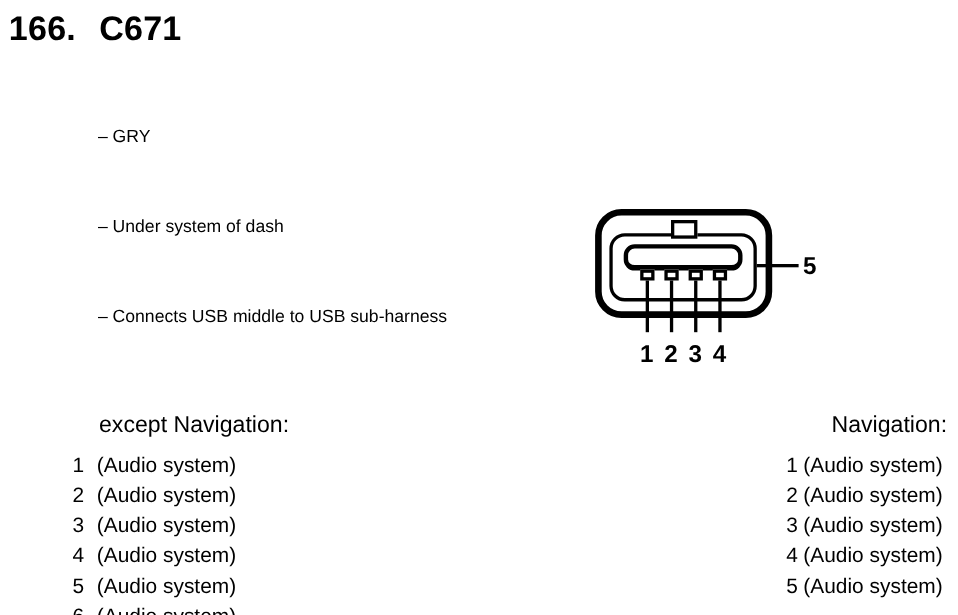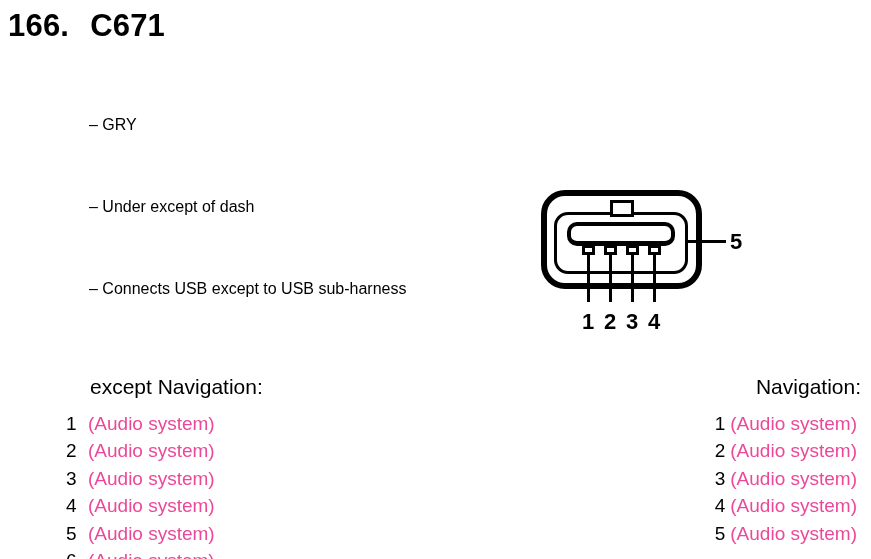--- a/index.html
+++ b/index.html
@@ -115,35 +115,35 @@
     height: 27.4px;
     line-height: 27.4px;
     font-size: 19px;
     white-space: nowrap;
   }
   .rows-left .prow { justify-content: flex-start; }
   .rows-right .prow { justify-content: flex-end; }
   .prow .pin-no { color: #000; }
   .rows-left .pin-no { width: 10px; text-align: right; margin-right: 12px; }
   .rows-right .pin-no { margin-right: 5px; }
-  .prow .pin-ref { color: #ec4899; }
+  .prow .pin-ref { color: #000000; }
 </style>
 </head>
 <body>
 
 <div class="canvas">
 
   <div class="title">
     <span class="sec">166.</span><span>C671</span>
   </div>
 
   <div class="details">
     <div>– GRY</div>
-    <div>– Under except of dash</div>
-    <div>– Connects USB except to USB sub-harness</div>
+    <div>– Under system of dash</div>
+    <div>– Connects USB middle to USB sub-harness</div>
   </div>
 
   <div class="diagram">
     <div class="outer-shell"></div>
     <div class="inner-shell"></div>
     <div class="key-tab"></div>
     <div class="tongue"></div>
 
     <div class="pin-contact" style="left:581.5px"></div>
     <div class="pin-contact" style="left:603.5px"></div>

